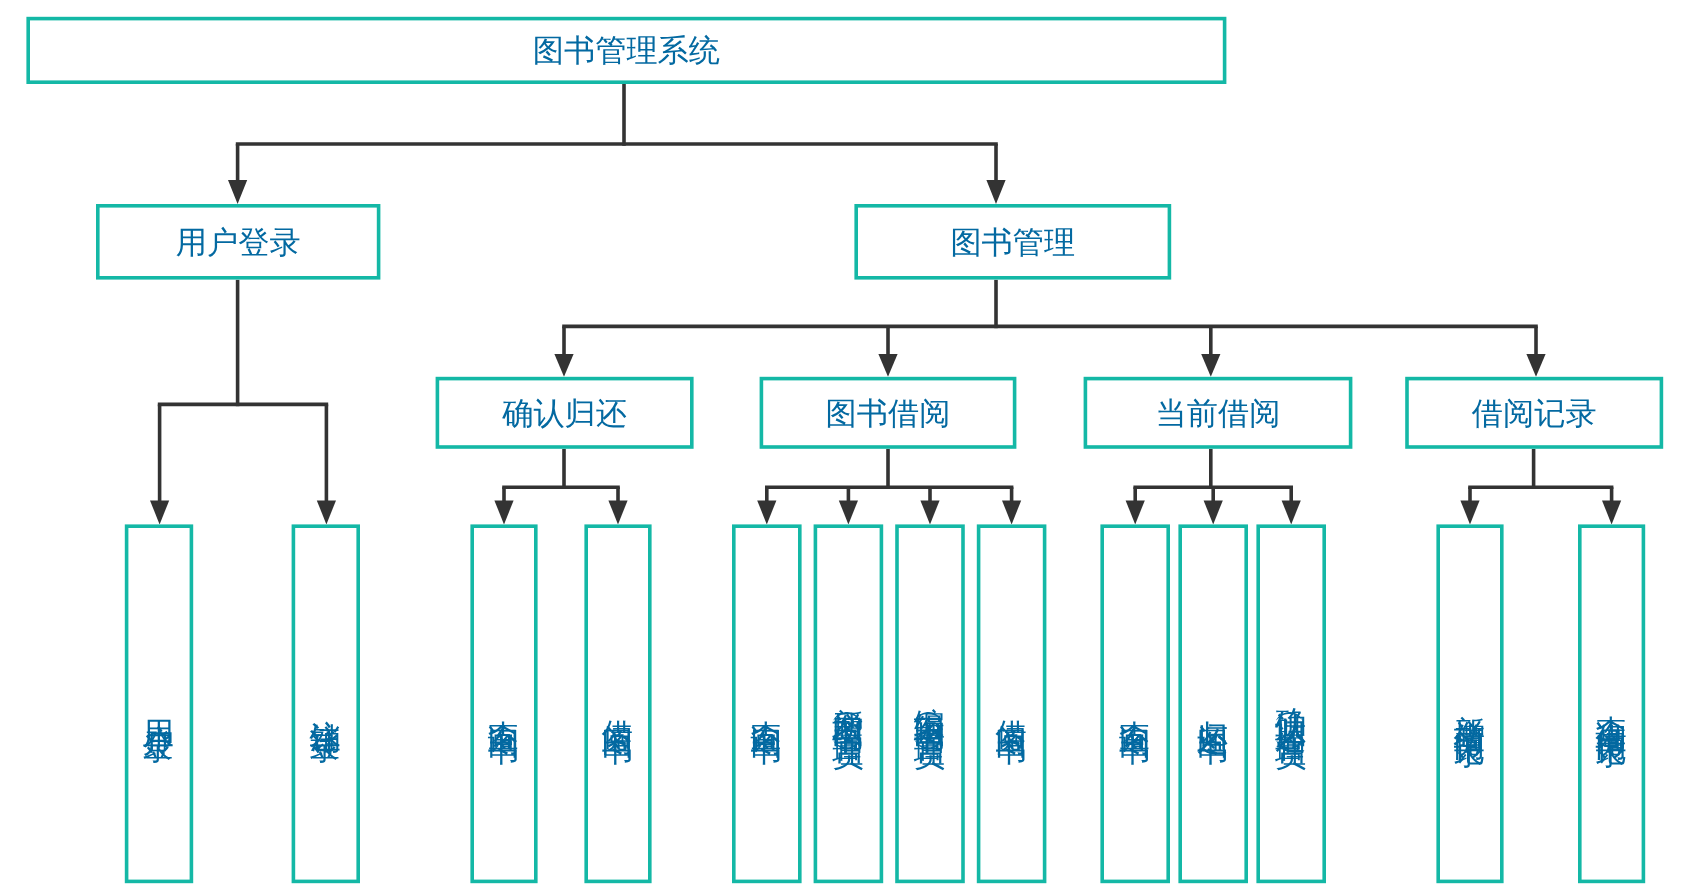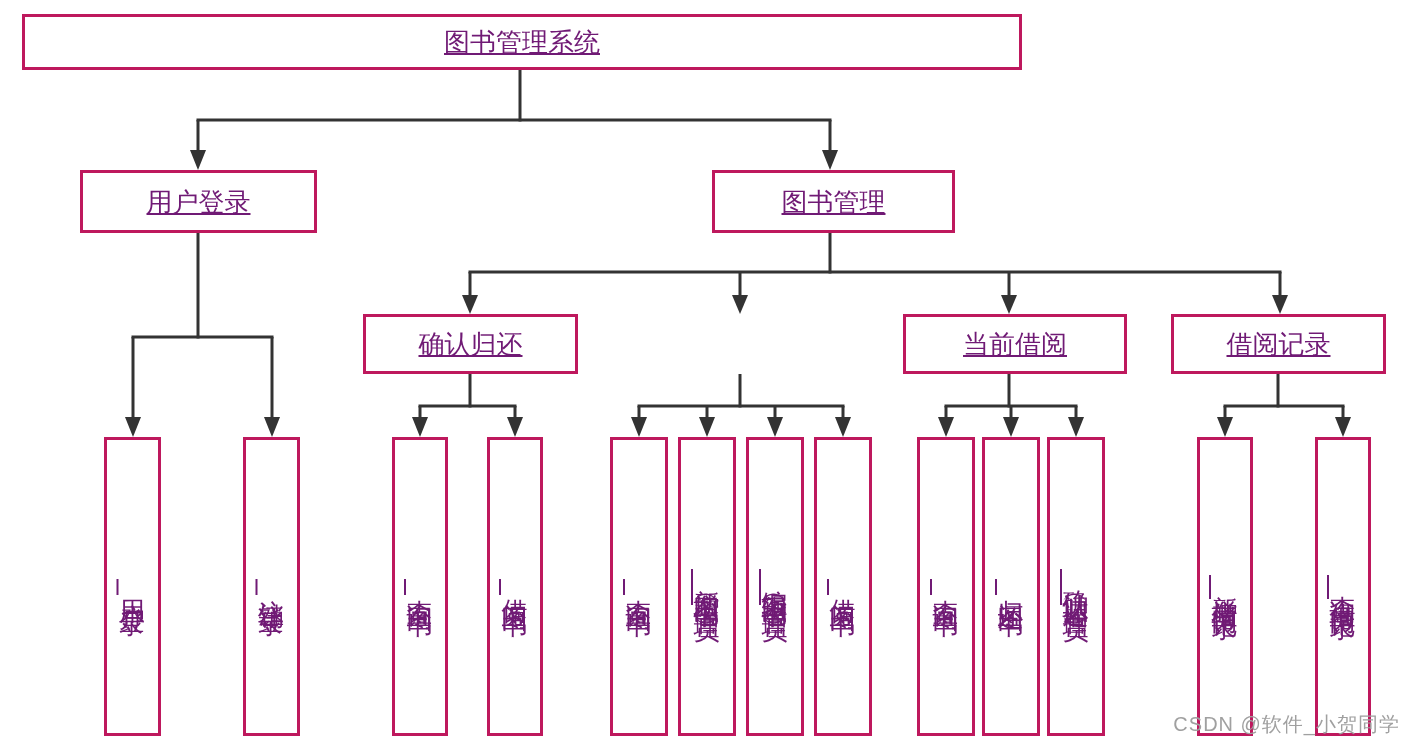--- a/index.html
+++ b/index.html
@@ -14,30 +14,29 @@
   #wires {
     position: absolute;
     left: 0; top: 0;
     width: 1405px; height: 747px;
   }
   #wires line { stroke: #333333; stroke-width: 3; }
   #wires polygon { fill: #333333; }
   .node {
     position: absolute;
     box-sizing: border-box;
-    border: 3px solid #be185d;
+    border: 3px solid #14b8a6;
     background: #ffffff;
-    color: #701a75;
+    color: #0369a1;
     display: flex;
     align-items: center;
     justify-content: center;
     font-size: 26px;
     line-height: 1;
     white-space: nowrap;
-    text-decoration: underline;
   }
   .node-v {
     writing-mode: vertical-rl;
     text-orientation: mixed;
     font-size: 26px;
     letter-spacing: 4px;
     white-space: normal;
   }
   .watermark {
     position: absolute;
@@ -125,23 +124,24 @@
       <line x1="1225" y1="406" x2="1225" y2="419"></line>
       <polygon points="1217,417 1233,417 1225,437"></polygon>
       <line x1="1343" y1="406" x2="1343" y2="419"></line>
       <polygon points="1335,417 1351,417 1343,437"></polygon>
     </g>
   </svg>
 
   <div class="node" style="left:22px; top:14px; width:1000px; height:56px;">图书管理系统</div>
 
   <div class="node" style="left:80px; top:170px; width:237px; height:63px;">用户登录</div>
-  <div class="node" style="left:712px; top:170px; width:243px; height:63px;">图书管理</div>
+  <div class="node" style="left:712px; top:170px; width:264px; height:63px;">图书管理</div>
 
   <div class="node" style="left:363px; top:314px; width:215px; height:60px;">确认归还</div>
+  <div class="node" style="left:633px; top:314px; width:214px; height:60px;">图书借阅</div>
   <div class="node" style="left:903px; top:314px; width:224px; height:60px;">当前借阅</div>
   <div class="node" style="left:1171px; top:314px; width:215px; height:60px;text-align:right;">借阅记录</div>
 
   <div class="node node-v" style="left:104px; top:437px; width:57px; height:299px;">用户登录</div>
   <div class="node node-v" style="left:243px; top:437px; width:57px; height:299px;">注销登录</div>
 
   <div class="node node-v" style="left:392px; top:437px; width:56px; height:299px;">查询图书</div>
   <div class="node node-v" style="left:487px; top:437px; width:56px; height:299px;">借阅图书</div>
 
   <div class="node node-v" style="left:610px; top:437px; width:58px; height:299px;">查询图书</div>
@@ -149,15 +149,14 @@
   <div class="node node-v" style="left:746px; top:437px; width:58px; height:299px;">编辑图书（管理员）</div>
   <div class="node node-v" style="left:814px; top:437px; width:58px; height:299px;">借阅图书</div>
 
   <div class="node node-v" style="left:917px; top:437px; width:58px; height:299px;">查询图书</div>
   <div class="node node-v" style="left:982px; top:437px; width:58px; height:299px;">归还图书</div>
   <div class="node node-v" style="left:1047px; top:437px; width:58px; height:299px;">确认归还（管理员）</div>
 
   <div class="node node-v" style="left:1197px; top:437px; width:56px; height:299px;">新增借阅记录</div>
   <div class="node node-v" style="left:1315px; top:437px; width:56px; height:299px;">查询借阅记录</div>
 
-  <div class="watermark">CSDN @软件_小贺同学</div>
 
 </div>
 
 </body></html>

